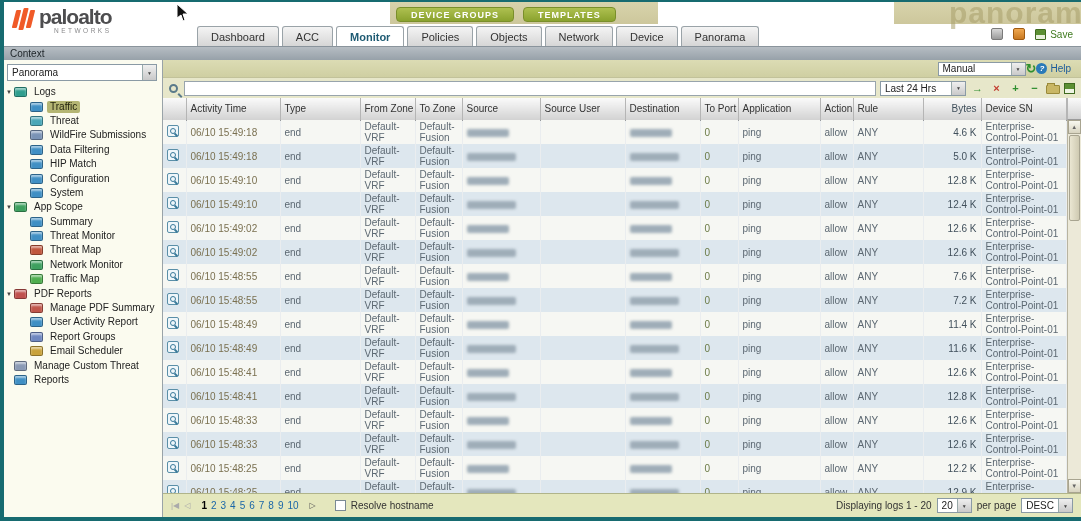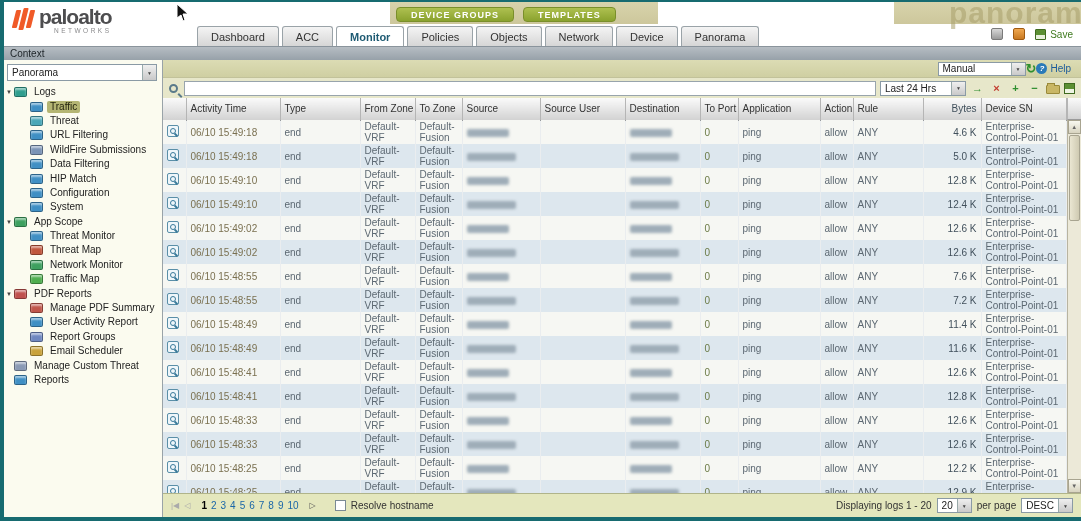--- a/index.html
+++ b/index.html
@@ -181,25 +181,20 @@
             <span class="tree-icon" style="background: rgb(63, 143, 196);"></span>
             <span class="lbl">Traffic</span>
           </div>
           <div class="tree-item lvl1">
             <span class="twisty"></span>
             <span class="tree-icon" style="background: rgb(73, 167, 184);"></span>
             <span class="lbl">Threat</span>
           </div>
           <div class="tree-item lvl1">
             <span class="twisty"></span>
-            <span class="tree-icon" style="background: rgb(63, 143, 196);"></span>
-            <span class="lbl">URL Filtering</span>
-          </div>
-          <div class="tree-item lvl1">
-            <span class="twisty"></span>
             <span class="tree-icon" style="background: rgb(122, 147, 181);"></span>
             <span class="lbl">WildFire Submissions</span>
           </div>
           <div class="tree-item lvl1">
             <span class="twisty"></span>
             <span class="tree-icon" style="background: rgb(63, 143, 196);"></span>
             <span class="lbl">Data Filtering</span>
           </div>
           <div class="tree-item lvl1">
             <span class="twisty"></span>
@@ -213,20 +208,25 @@
           </div>
           <div class="tree-item lvl1">
             <span class="twisty"></span>
             <span class="tree-icon" style="background: rgb(63, 143, 196);"></span>
             <span class="lbl">System</span>
           </div>
           <div class="tree-item lvl0">
             <span class="twisty">▼</span>
             <span class="tree-icon" style="background: rgb(61, 160, 95);"></span>
             <span class="lbl">App Scope</span>
+          </div>
+          <div class="tree-item lvl1">
+            <span class="twisty"></span>
+            <span class="tree-icon" style="background: rgb(63, 143, 196);"></span>
+            <span class="lbl">Summary</span>
           </div>
           <div class="tree-item lvl1">
             <span class="twisty"></span>
             <span class="tree-icon" style="background: rgb(63, 143, 196);"></span>
             <span class="lbl">Threat Monitor</span>
           </div>
           <div class="tree-item lvl1">
             <span class="twisty"></span>
             <span class="tree-icon" style="background: rgb(192, 86, 60);"></span>
             <span class="lbl">Threat Map</span>

